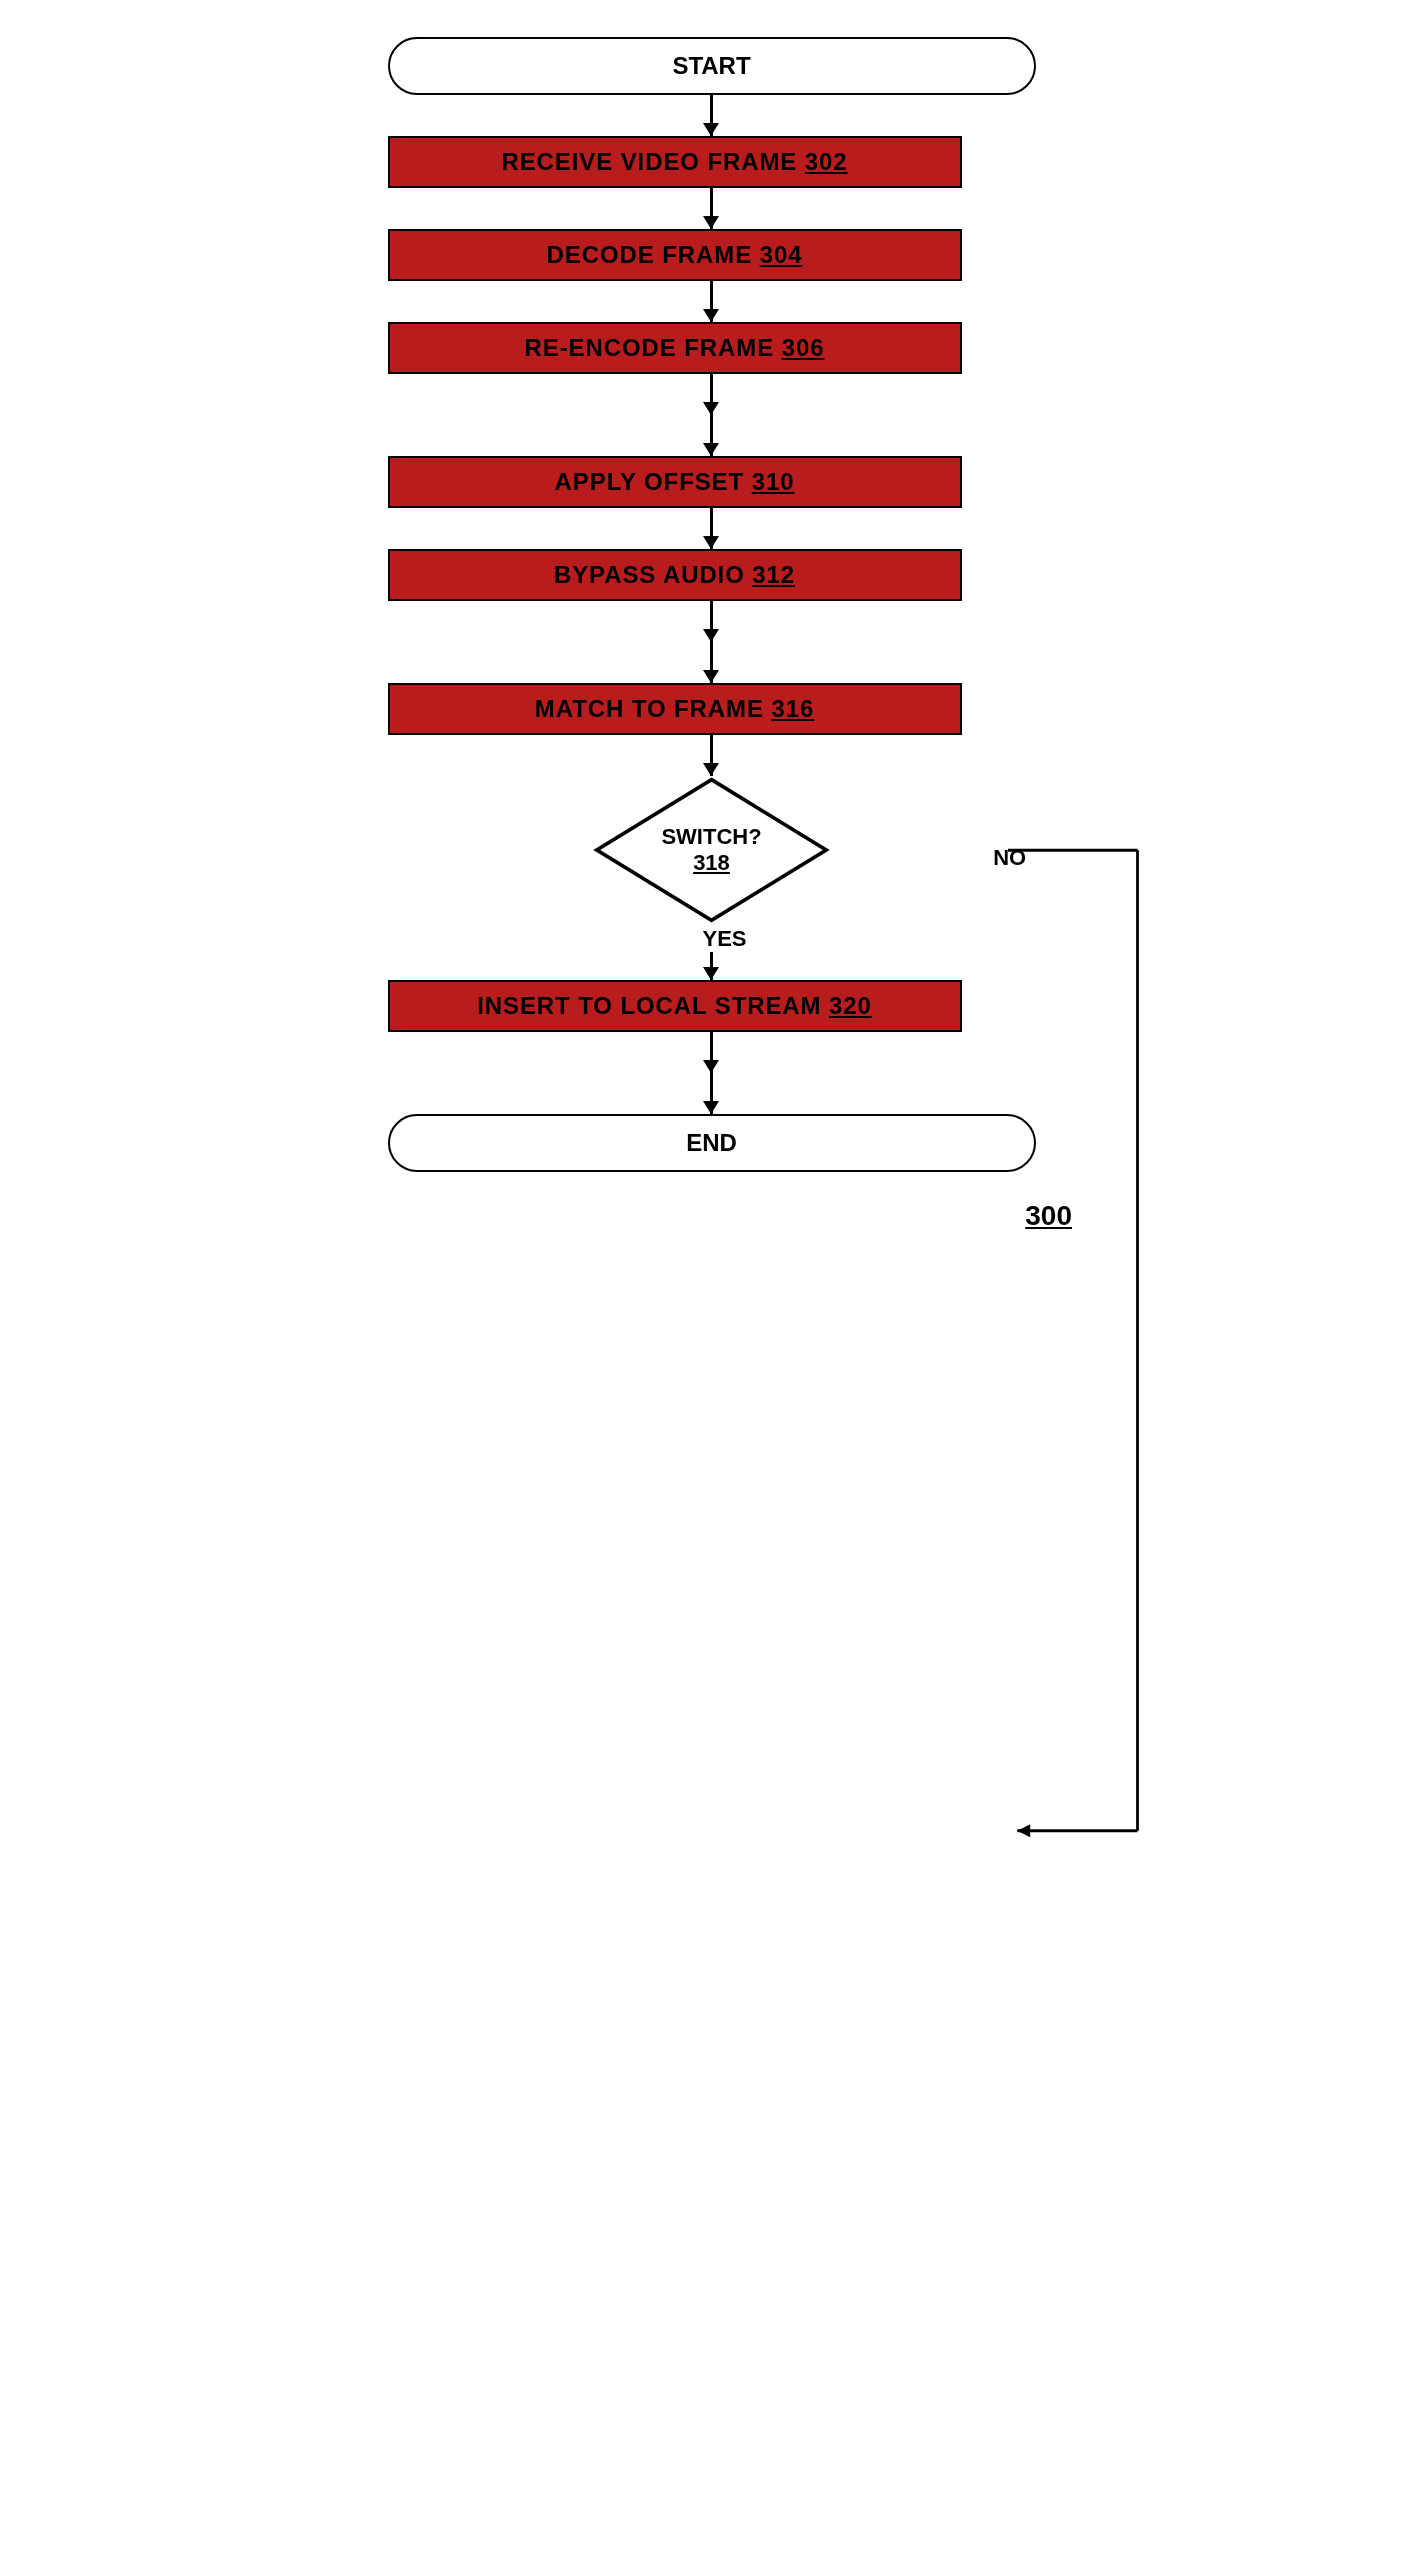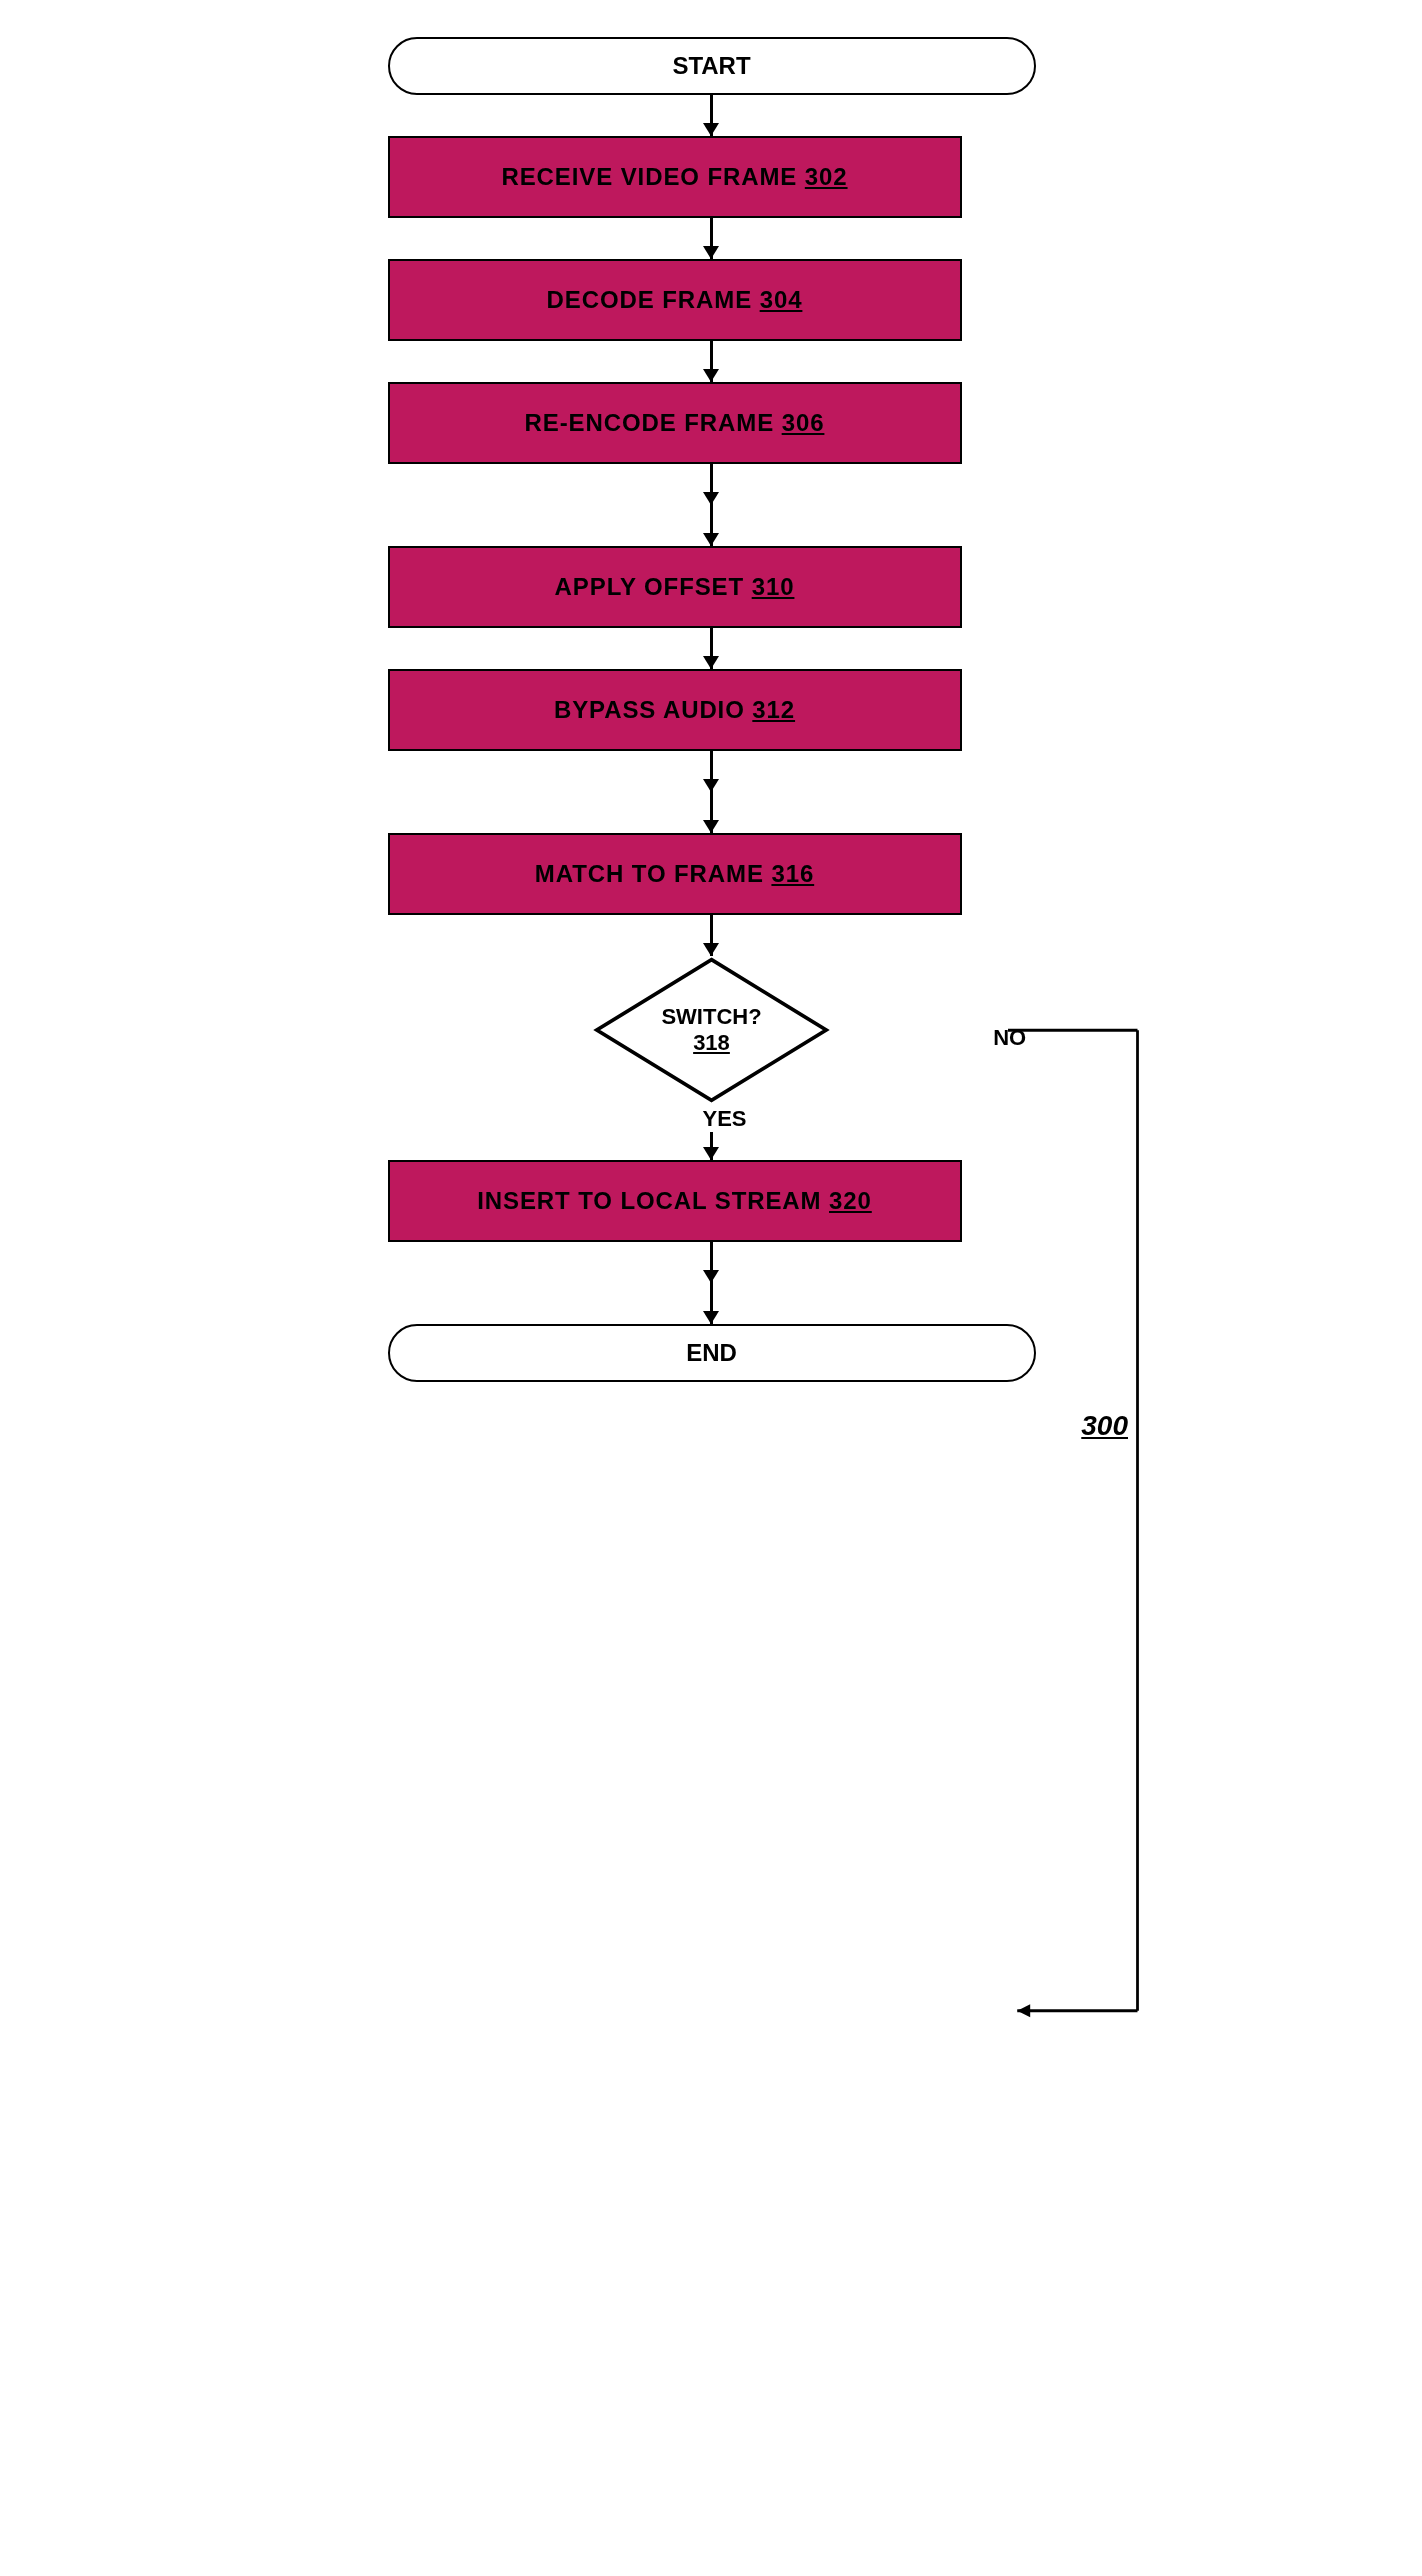--- a/index.html
+++ b/index.html
@@ -32,26 +32,26 @@
       border-radius: 37px;
       padding: 13px 37px;
       font-size: 24px;
       font-weight: bold;
       text-align: center;
       min-width: 167px;
       background: #fff;
     }
     .rect-box {
       border: 2.8px solid #000;
-      padding: 25px 28px;
+      padding: 10px 28px;
       font-size: 24px;
       font-weight: bold;
       text-align: center;
       width: 574px;
-      background: #be185d;
+      background: #b91c1c;
       letter-spacing: 0.9px;
     }
     .rect-box span.ref {
       text-decoration: underline;
       font-weight: bold;
     }
     
     .arrow-down {
       width: 2.8px;
       height: 41px;
@@ -104,21 +104,21 @@
       align-items: center;
       width: 648px;
     }
     
     .diagram-number {
       font-size: 28px;
       font-weight: bold;
       text-decoration: underline;
       align-self: flex-end;
       margin-top: 28px;
-      font-style: italic;
+      margin-right: 56px;
     }
   </style>
 </head>
 <body>
 
 <div class="diagram-container">
   <div class="flowchart">
 
     <div class="capsule">START</div>
 

